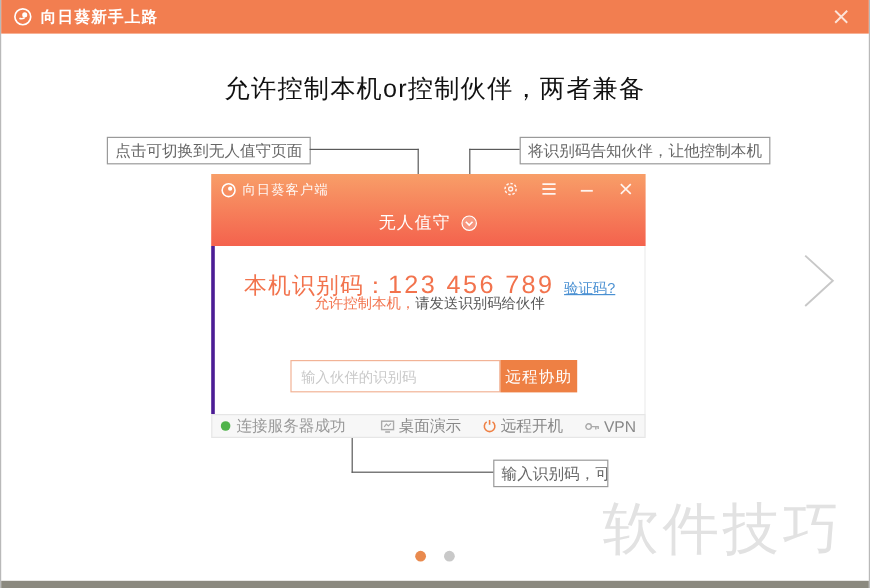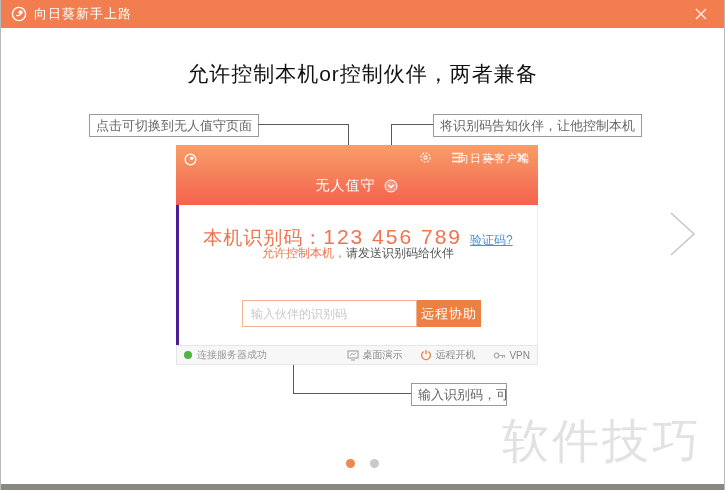--- a/index.html
+++ b/index.html
@@ -3,21 +3,21 @@
 <meta charset="utf-8">
 <style>
   * { margin:0; padding:0; box-sizing:border-box; }
   html,body { width:725px; height:490px; }
   body { font-family:"Liberation Sans","DejaVu Sans",sans-serif; background:#fff; overflow:hidden; }
   .win { position:relative; width:725px; height:490px; background:#fff;
          border-left:1px solid #b9b9b9; border-right:1px solid #b9b9b9; }
 
   
   .titlebar { position:absolute; top:0; left:0; width:100%; height:28px;
-              background:#f27e50; display:flex; align-items:center; padding:0 10px; }
+              background:#f27e50; display:flex; align-items:center; padding:0 10px;font-weight:bold; }
   .titlebar .logo { width:16px; height:16px; margin-right:7px; flex:0 0 auto; }
   .titlebar .t { color:#fff; font-size:13px; letter-spacing:1px; }
   .close-btn { position:absolute; right:14px; top:5px; width:18px; height:18px;
                display:flex; align-items:center; justify-content:center; cursor:pointer; }
 
   
   .heading { position:absolute; top:60px; left:0; width:100%; text-align:center;
              font-size:21px; color:#111; letter-spacing:1px; }
 
   
@@ -36,21 +36,21 @@
   .d2  { left:388px; top:226px; }
   .d3  { left:290px; top:320px; }
   .l3v { left:292px; top:324px; width:1px;  height:70px; }
   .l3h { left:292px; top:393px; width:118px; height:1px; }
 
   
   .app { position:absolute; left:175px; top:145px; width:362px; height:220px; }
   .app-header { position:absolute; top:0; left:0; width:100%; height:60px;
                 background:linear-gradient(180deg,#f89e68 0%,#f4624d 100%); }
   .app-titlebar { position:absolute; top:0; left:0; width:100%; height:26px;
-                  display:flex; align-items:center; padding:0 8px;justify-content:space-between; }
+                  display:flex; align-items:center; padding:0 8px; }
   .app-titlebar .alogo { width:13px; height:13px; margin-right:5px; }
   .app-titlebar .at { color:rgba(255,255,255,.95); font-size:11px; letter-spacing:1px; }
   .app-tb-icons { position:absolute; right:10px; top:5px; display:flex; gap:18px; align-items:center; }
   .app-tb-icons span { width:14px; height:14px; display:flex; align-items:center; justify-content:center; cursor:pointer; }
   .app-tab { position:absolute; top:32px; left:0; width:100%; text-align:center; color:#fff;
              font-size:14px; letter-spacing:1px; cursor:pointer; }
   .app-tab svg { vertical-align:-3px; margin-left:4px; }
 
   .app-content { position:absolute; top:60px; left:0; width:100%; height:140px;
                  background:#fff; border-left:3px solid #4c1d95; border-right:1px solid #ededed; }
@@ -62,21 +62,21 @@
   .hint-allow { color:#f2734d; }
   .hint-send  { color:#555; }
   .id-input { position:absolute; left:63px; top:95px; width:175px; height:27px;
               border:1px solid #f2b396; padding:0 8px; font-size:12px; color:#333; outline:none; }
   .id-input::placeholder { color:#c9c9c9; }
   .assist-btn { position:absolute; left:238px; top:95px; width:64px; height:27px;
                 background:#ee8044; color:#fff; font-size:13px; border:none; cursor:pointer; letter-spacing:1px; }
 
   .app-status { position:absolute; bottom:0; left:0; width:100%; height:20px; background:#f7f7f7;
                 border:1px solid #e6e6e6; display:flex; align-items:center; padding:0 7px;
-                font-size:10px; color:#999; }
+                font-size:13px; color:#999; }
   .st-dot { width:8px; height:8px; border-radius:50%; background:#4fb34a; margin-right:5px; }
   .st-actions { margin-left:auto; display:flex; gap:18px; }
   .st-item { display:flex; align-items:center; gap:3px; cursor:pointer; color:#888; }
 
   
   .watermark { position:absolute; right:22px; top:410px; font-size:47px; color:#e2e2e2;
                letter-spacing:3px; white-space:nowrap; }
   .chev-right { position:absolute; right:26px; top:210px; cursor:pointer; }
   .dots { position:absolute; left:0; top:459px; width:100%; display:flex; justify-content:center; gap:15px; }
   .dot { width:9px; height:9px; border-radius:50%; cursor:pointer; }

